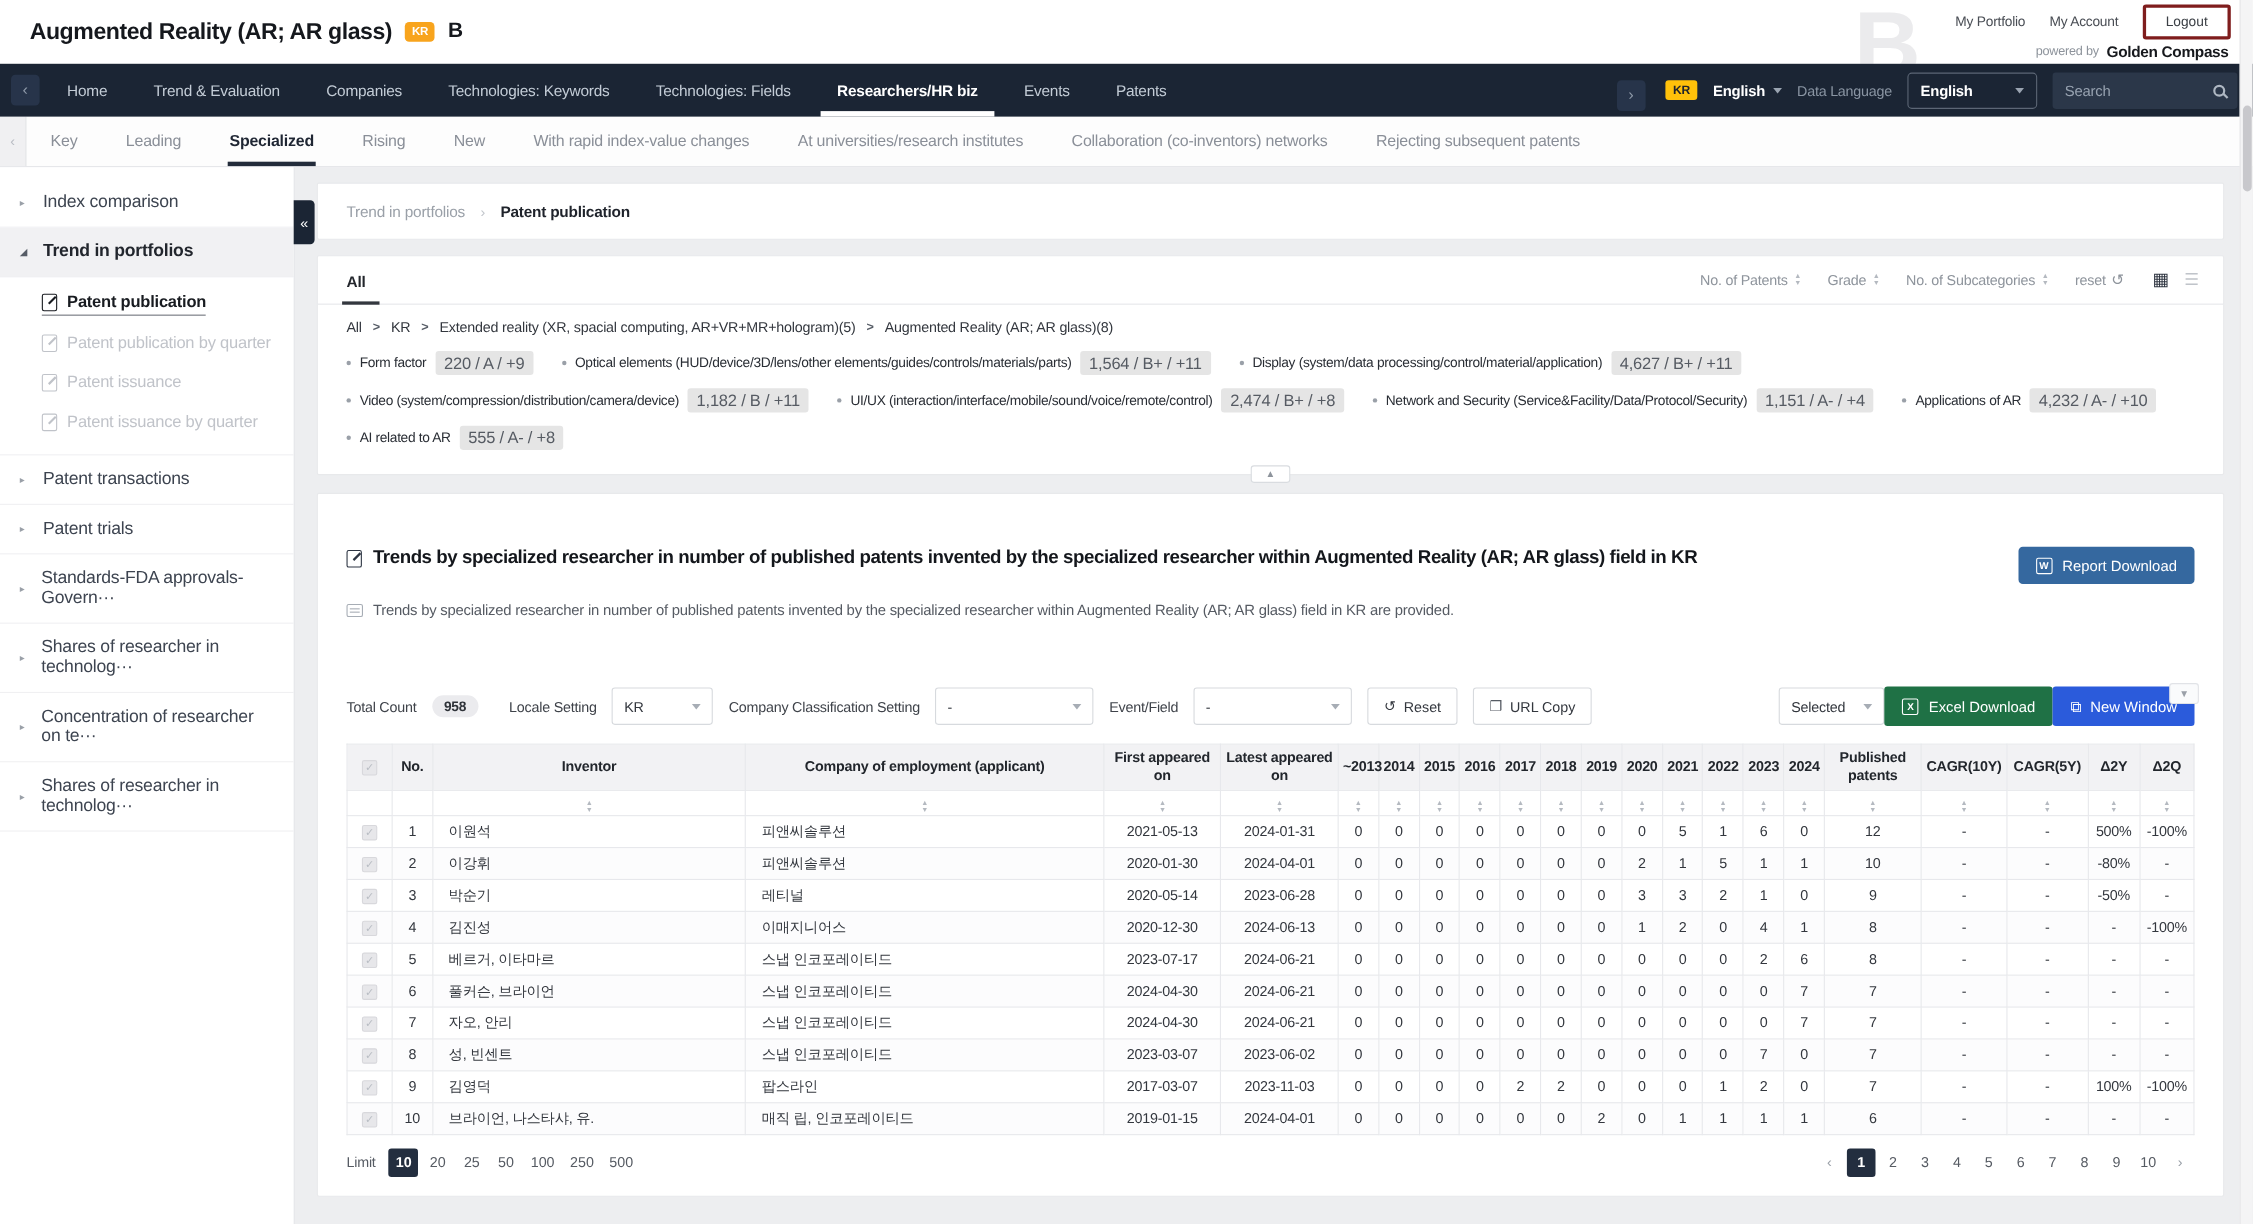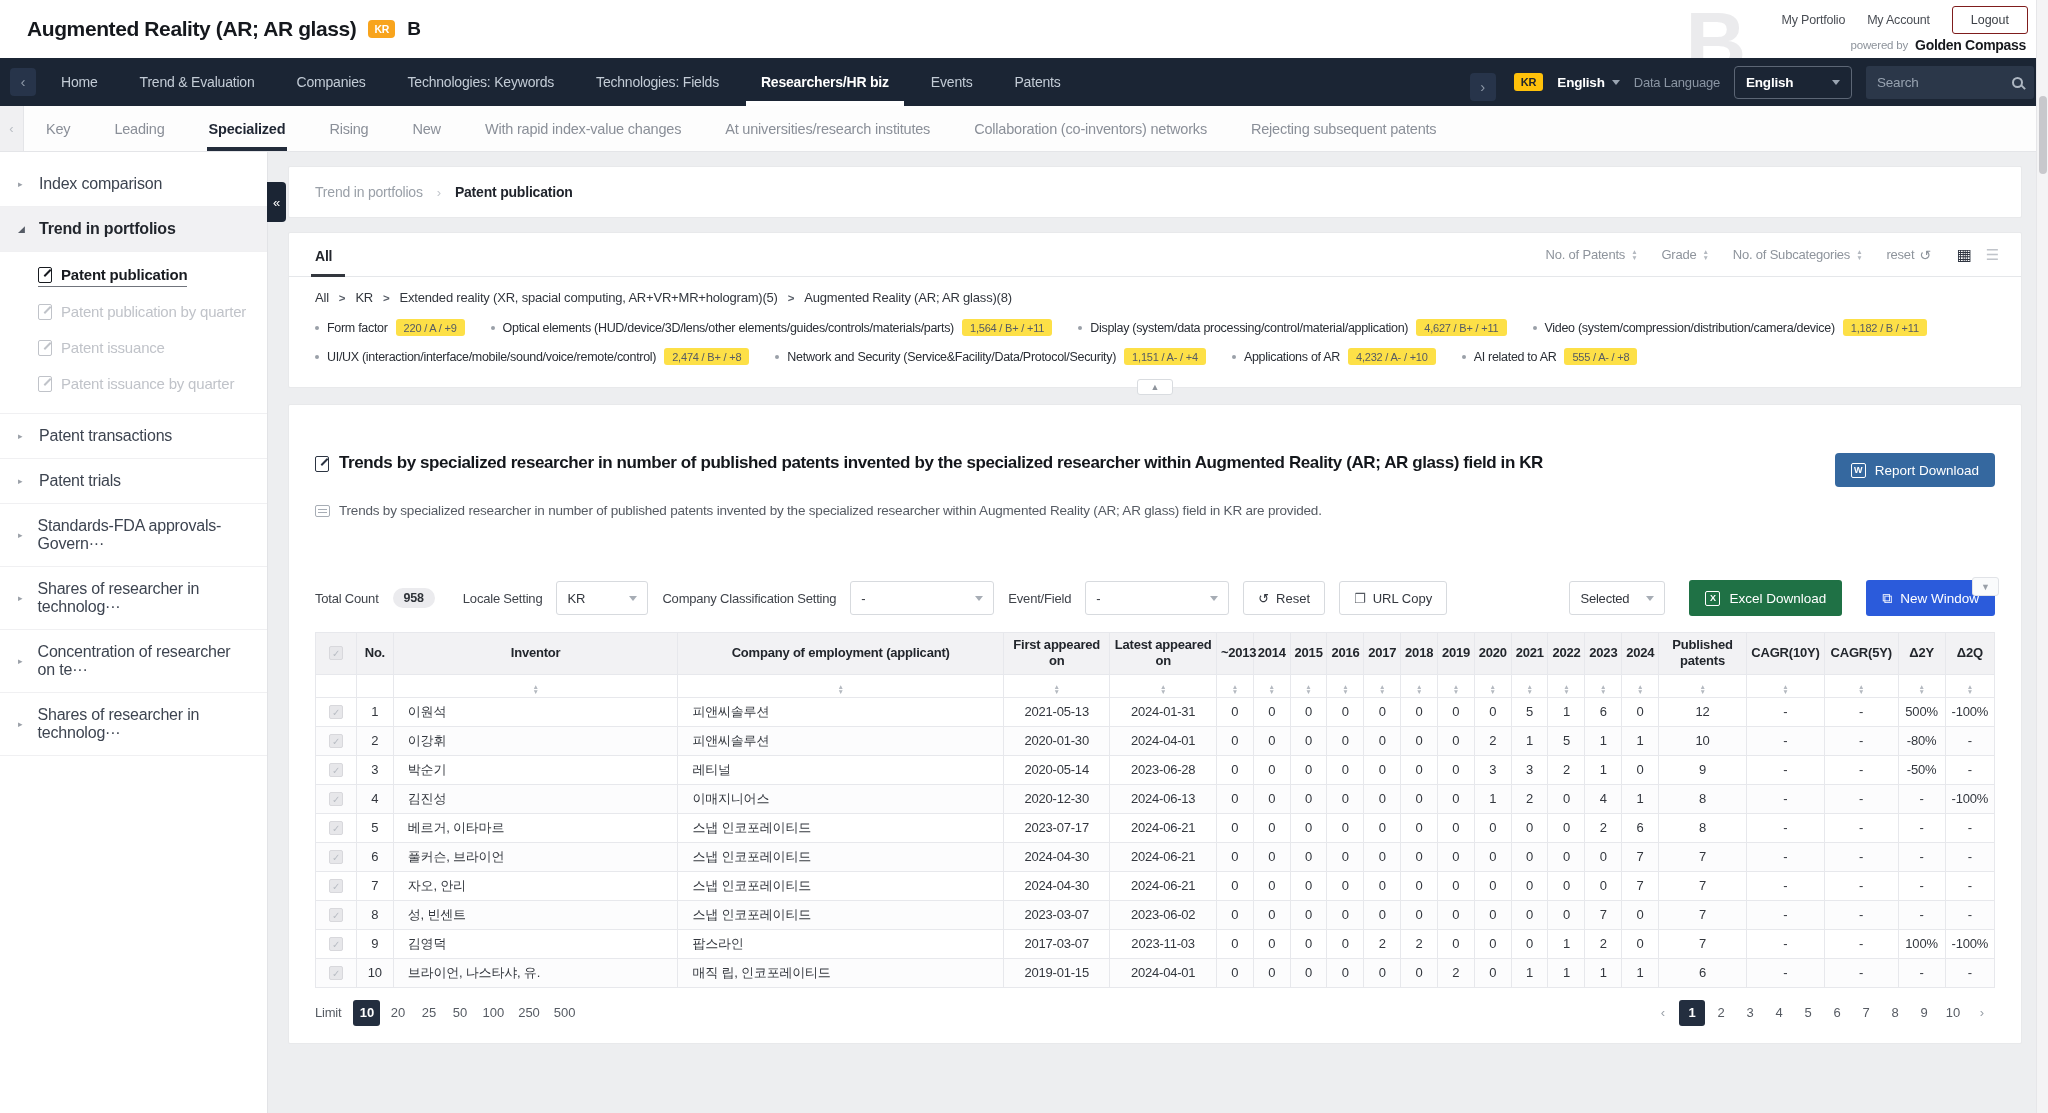--- a/index.html
+++ b/index.html
@@ -10,21 +10,21 @@
   
   .top-header { height:58px; background:#ffffff; display:flex; justify-content:space-between; align-items:center; padding:0 14px 0 27px; position:relative; }
   .th-left { display:flex; align-items:center; gap:12px; }
   .th-left h1 { font-size:21px; font-weight:bold; color:#15181d; letter-spacing:-0.4px; }
   .kr-badge { background:#f8a41d; color:#fff; font-size:10.5px; font-weight:bold; padding:3px 6px; border-radius:4px; }
   .grade-b { font-size:19px; font-weight:bold; color:#15181d; }
   .th-right { display:flex; flex-direction:column; align-items:flex-end; gap:3px; position:relative; padding-right:6px; }
   .watermark-b { position:absolute; right:288px; top:-12px; font-size:84px; font-weight:bold; color:#ebebed; z-index:0; pointer-events:none; }
   .th-links { display:flex; align-items:center; gap:22px; z-index:1; }
   .th-links .hlink { font-size:12.5px; color:#4a4e55; cursor:pointer; }
-  .logout-btn { background:#fff; border:1px solid #7f1d1d; border-radius:3px; padding:6px 18px; font-size:12.5px; color:#3c4046; font-family:inherit; cursor:pointer; }
+  .logout-btn { background:#fff; border:3px solid #7f1d1d; border-radius:3px; padding:6px 18px; font-size:12.5px; color:#3c4046; font-family:inherit; cursor:pointer; }
   .powered { display:flex; align-items:center; gap:7px; z-index:1; padding-right:2px; }
   .powered .pw { font-size:11.5px; color:#8d939b; }
   .powered .brand { font-size:14px; font-weight:bold; color:#17191d; letter-spacing:-0.3px; }
 
   
   .navbar { height:48px; background:#1b2534; display:flex; align-items:stretch; padding:0 10px; position:relative; }
   .nav-chev { width:26px; height:28px; margin:10px 4px 0 0; background:#27344a; border:none; border-radius:4px; color:#8e99a8; font-size:15px; cursor:pointer; line-height:26px; }
   .nav-items { display:flex; align-items:stretch; }
   .nav-item { display:flex; align-items:center; padding:0 21px; font-size:14px; color:#c3ccd6; cursor:pointer; position:relative; white-space:nowrap; }
   .nav-item.active { color:#ffffff; font-weight:bold; }
@@ -84,21 +84,21 @@
   .fc-reset .ricon { font-size:14px; }
   .view-icons { display:flex; align-items:center; gap:14px; margin-left:26px; }
   .vi-grid { font-size:16px; color:#2e3440; cursor:pointer; line-height:1; }
   .vi-list { font-size:15px; color:#c0c4ca; cursor:pointer; line-height:1; }
   .fc-path { display:flex; align-items:center; gap:10px; padding:13px 26px 4px; font-size:13px; color:#33373e; flex-wrap:wrap; }
   .fc-path .psep { font-weight:bold; color:#565c66; font-size:11.5px; }
   .fc-chips { display:flex; flex-wrap:wrap; column-gap:26px; row-gap:12px; padding:10px 26px 22px; }
   .chip { display:flex; align-items:center; gap:8px; cursor:pointer; }
   .chip .bullet { width:4px; height:4px; border-radius:50%; background:#9aa0a8; flex:none; }
   .chip .clabel { font-size:12.5px; color:#2a2e35; letter-spacing:-0.3px; }
-  .chip .cstat { background:#fde047; border-radius:3px; padding:2.5px 8px; font-size:11px; color:#565b63; white-space:nowrap; letter-spacing:-0.2px; }
+  .chip .cstat { background:#e5e5e5; border-radius:3px; padding:2.5px 8px; font-size:15px; color:#565b63; white-space:nowrap; letter-spacing:-0.2px; }
   .fc-collapse { position:absolute; left:50%; bottom:-8px; transform:translateX(-50%); width:36px; height:16px; background:#fff; border:1px solid #d9dce0; border-radius:3px; color:#8e949c; font-size:9px; line-height:13px; cursor:pointer; }
 
   
   .main-card { padding:48px 26px 0; position:relative; min-height:640px; }
   .title-row { display:flex; align-items:flex-start; }
   .title-left { display:flex; align-items:center; gap:10px; max-width:1530px; }
   .title-icon { color:#2c3442; margin-top:2px; }
   .main-title { font-size:17px; font-weight:bold; color:#14171c; letter-spacing:-0.4px; }
   .report-btn { margin-left:auto; background:#35689f; color:#fff; border:none; border-radius:4px; height:34px; padding:0 16px; font-size:13.5px; display:flex; align-items:center; gap:9px; cursor:pointer; font-family:inherit; flex:none; }
   .word-icon, .excel-icon { width:15px; height:15px; border:1.5px solid #ffffff; border-radius:2px; font-size:9px; font-weight:bold; color:#fff; display:flex; align-items:center; justify-content:center; }
@@ -111,21 +111,21 @@
   
   .controls-row { display:flex; align-items:center; margin-top:62px; gap:14px; }
   .ctl-label { font-size:13px; color:#3f434a; white-space:nowrap; }
   .count-pill { background:#ebebee; border-radius:10px; padding:3px 11px; font-size:12.5px; color:#2e3238; font-weight:bold; }
   .sel { height:34px; border:1px solid #d7dade; border-radius:3px; background:#fff; display:flex; align-items:center; justify-content:space-between; padding:0 10px; font-size:13px; color:#33373e; cursor:pointer; }
   .sel .caret { border-top-color:#a7adb5; }
   .w-locale { width:92px; }
   .w-dash { width:144px; }
   .w-selected { width:96px; }
   .btn-plain { height:34px; background:#fff; border:1px solid #d7dade; border-radius:3px; padding:0 14px; font-size:13px; color:#33373e; display:flex; align-items:center; gap:7px; cursor:pointer; font-family:inherit; }
-  .ctl-right { margin-left:auto; display:flex; align-items:center; gap:24px; }
+  .ctl-right { margin-left:auto; display:flex; align-items:center; gap:0; }
   .excel-btn { height:36px; background:#1f7145; color:#fff; border:none; border-radius:3px; padding:0 16px; font-size:13.5px; display:flex; align-items:center; gap:9px; cursor:pointer; font-family:inherit; }
   .nw-btn { height:36px; background:#2b5bdb; color:#fff; border:none; border-radius:3px; padding:0 16px; font-size:13.5px; display:flex; align-items:center; gap:8px; cursor:pointer; font-family:inherit; }
   .nw-icon { font-size:14px; line-height:1; }
   .copy-icon { font-size:13px; color:#565b63; }
 
   
   .tbl-wrap { margin-top:16px; }
   table { width:100%; border-collapse:collapse; table-layout:fixed; }
   th, td { border:1px solid #e7e8ec; font-size:13px; }
   thead th { background:#f2f2f4; color:#22262c; font-weight:bold; height:40px; padding:4px 4px; line-height:1.25; }

